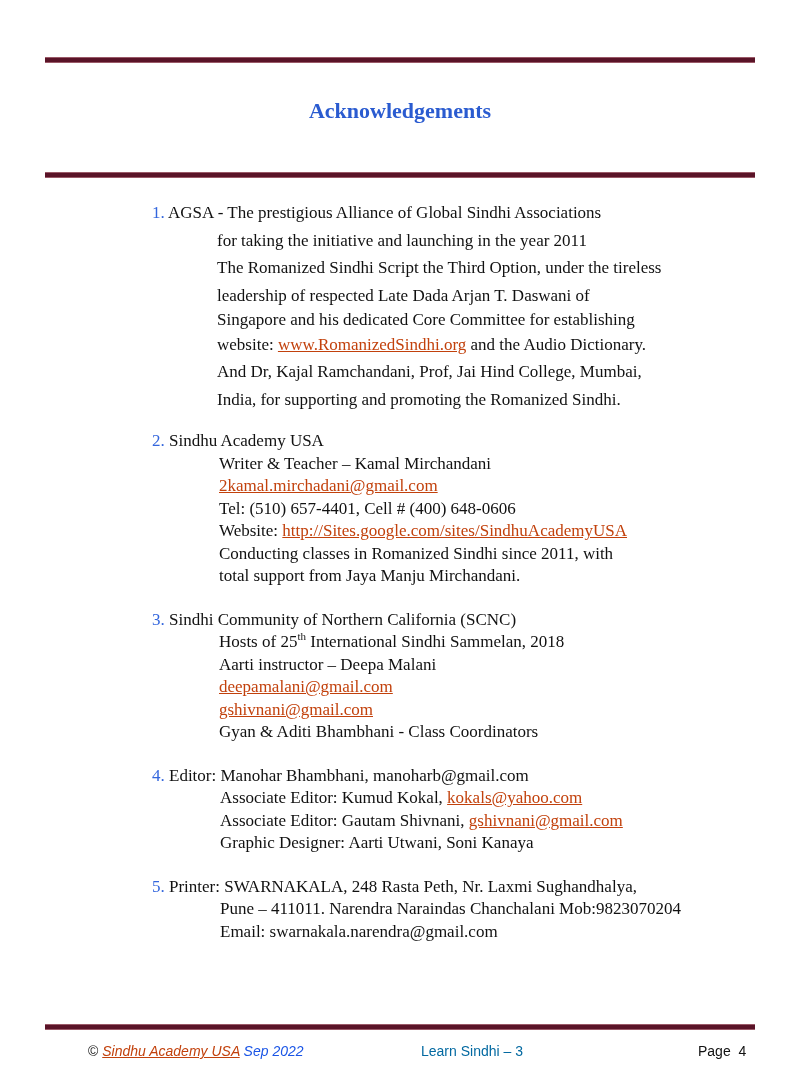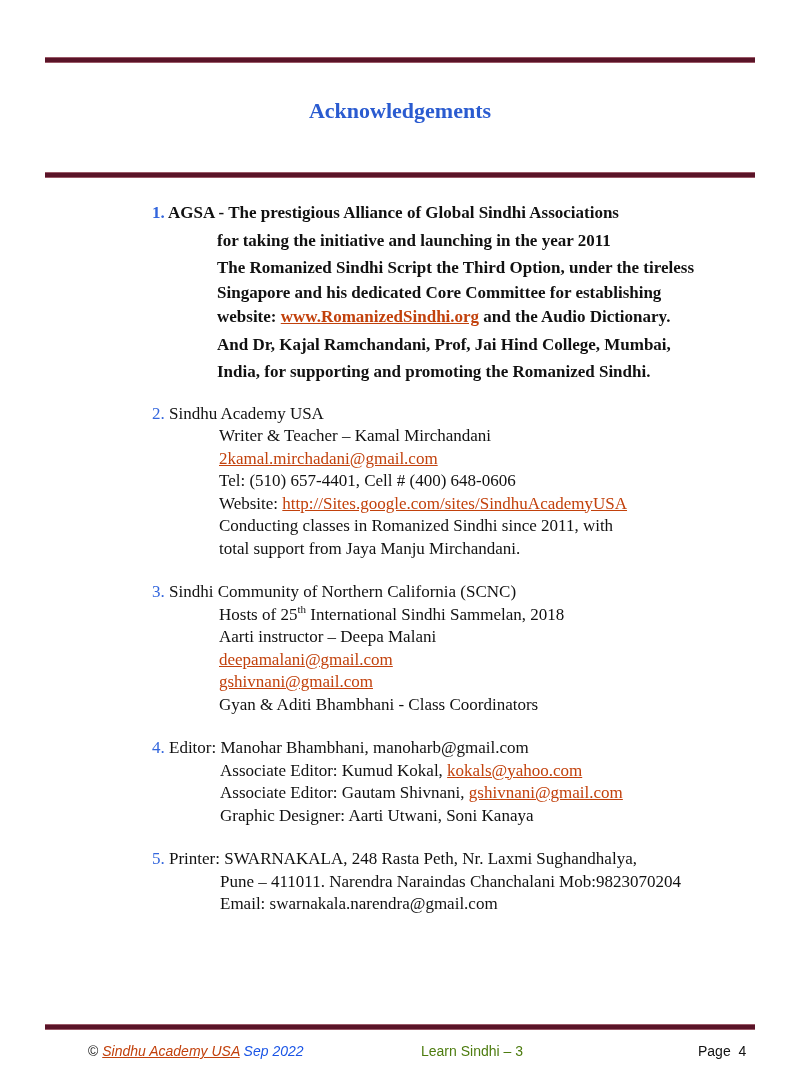--- a/index.html
+++ b/index.html
@@ -23,49 +23,50 @@
     .content {
       position: absolute; left: 152px; top: 200px; width: 620px;
       font-size: 17px; line-height: 22.5px;
     }
     .item { position: relative; }
     .num { color: #3366dd; }
     .line { white-space: nowrap; }
     .indent { padding-left: 65px; }
     .indent2 { padding-left: 67px; }
     .spaced .line { margin-bottom: 1.5px; }
-    .spaced .line.loose { line-height: 26px; font-weight: bold; }
+    .spaced .line.loose { line-height: 26px; }
     a.link { color: #c2410c; text-decoration: underline; }
     sup { font-size: 11px; line-height: 0; vertical-align: super; }
     .gap { height: 18px; }
     .footer {
       position: absolute; top: 1043px; left: 0; width: 800px; height: 24px;
       font-family: "Liberation Sans", "DejaVu Sans", sans-serif; font-size: 14px;
     }
     .footer .left { position: absolute; left: 88px; top: 0; color: #1a55e6; font-style: italic; }
     .footer .left .plain { font-style: normal; color: #222; }
-    .footer .center { position: absolute; left: 421px; top: 0; color: #4d7c0f; }
+    .footer .center { position: absolute; left: 421px; top: 0; color: #0369a1; }
     .footer .right { position: absolute; left: 698px; top: 0; color: #111; }
   </style>
 </head>
 <body>
 
 <div class="rule top"></div>
 <h1 class="title">Acknowledgements</h1>
 <div class="rule mid"></div>
 
 <div class="content">
 
   <div class="item spaced">
     <div class="line loose">
       <span class="num">1.</span>
       <span>AGSA - The prestigious Alliance of Global Sindhi Associations</span>
     </div>
     <div class="line indent loose">for taking the initiative and launching in the year 2011</div>
     <div class="line indent loose">The Romanized Sindhi Script the Third Option, under the tireless</div>
+    <div class="line indent" style="line-height:26px;">leadership of respected Late Dada Arjan T. Daswani of</div>
     <div class="line indent loose" style="line-height:20px;">Singapore and his dedicated Core Committee for establishing</div>
     <div class="line indent loose">
       <span>website: </span><a class="link">www.RomanizedSindhi.org</a><span> and the Audio Dictionary.</span>
     </div>
     <div class="line indent loose">And Dr, Kajal Ramchandani, Prof, Jai Hind College, Mumbai,</div>
     <div class="line indent loose">India, for supporting and promoting the Romanized Sindhi.</div>
   </div>
 
   <div class="gap" style="height:16px;"></div>
 

